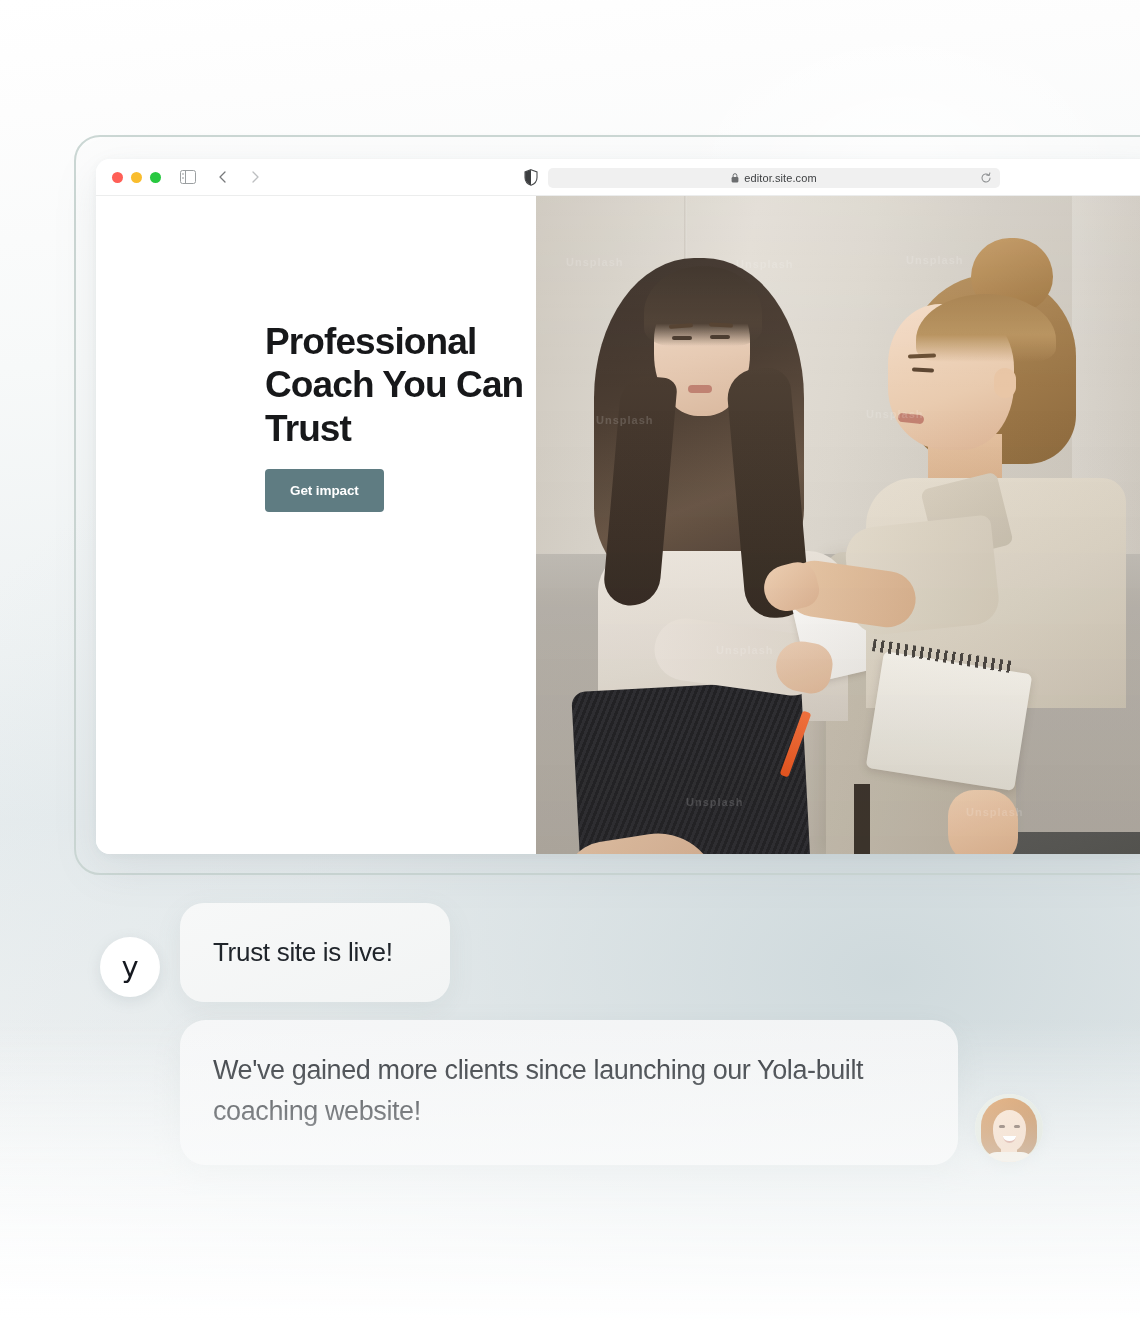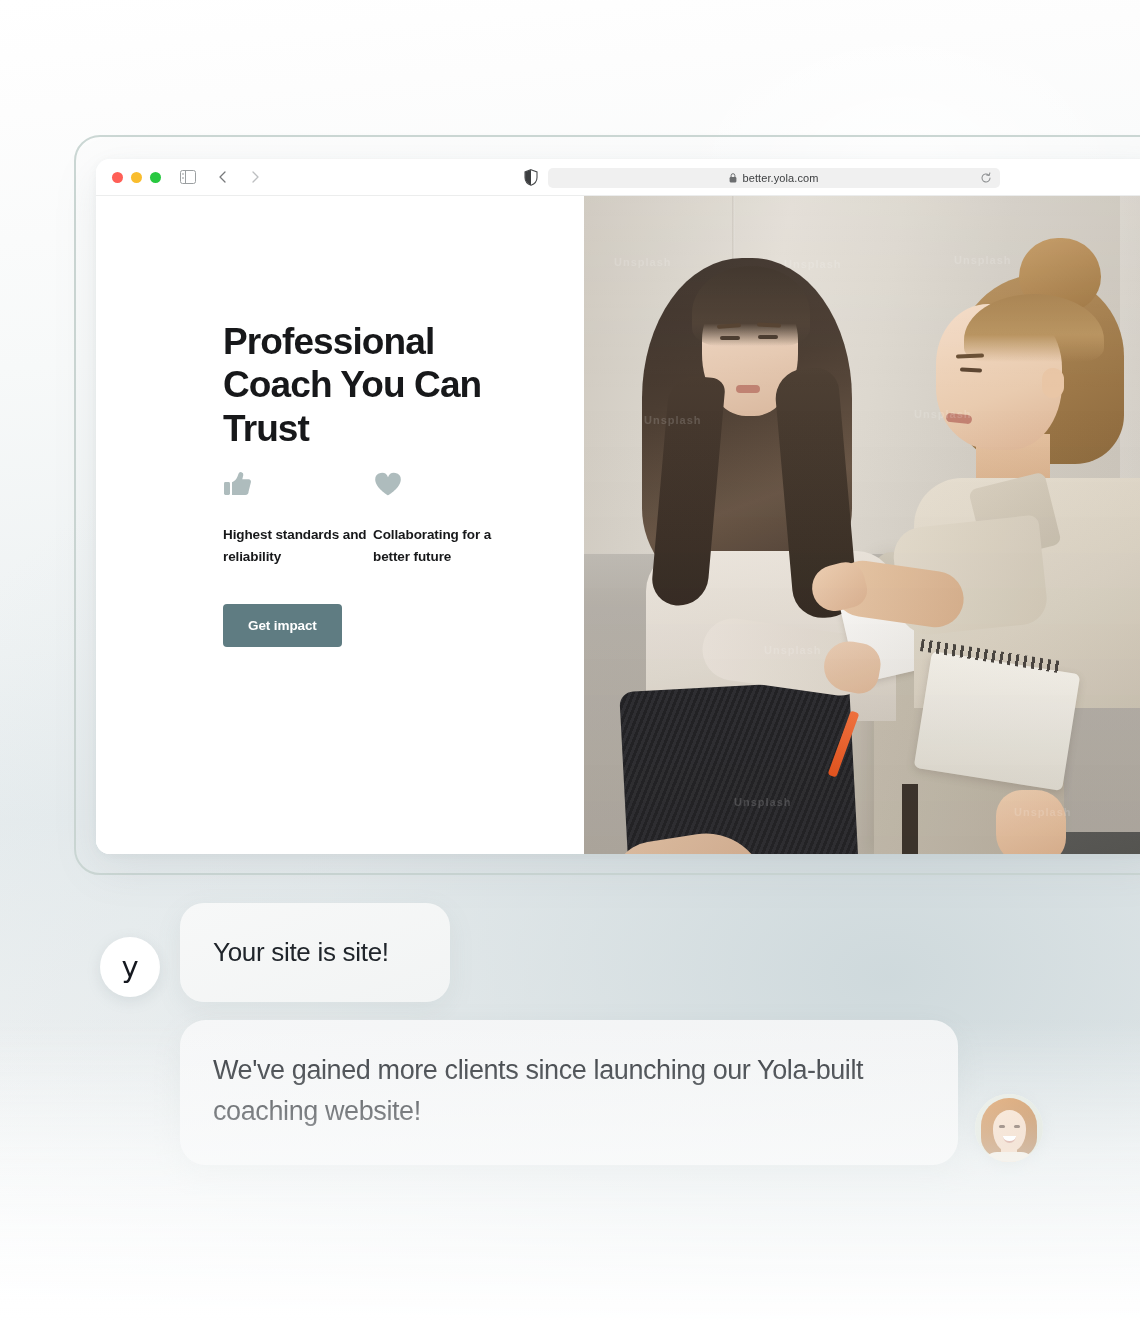--- a/index.html
+++ b/index.html
@@ -156,24 +156,25 @@
 
   
   .site {
     position: relative;
     height: 658px;
     display: flex;
     background: #fff;
   }
 
   .hero-left {
-    width: 488px;
+    width: 398px;
     flex: none;
     position: relative;
     background: #ffffff;
+    margin-left: 42px;
   }
 
   .hero-copy {
     position: absolute;
     left: 127px;
     top: 124px;
     width: 300px;
   }
 
   .hero-title {
@@ -575,55 +576,37 @@
         <path d="M7 0.7 L13 3 v5.5 c0 4.2 -3.4 6.8 -6 7.8 -2.6 -1 -6 -3.6 -6 -7.8 V3 Z" fill="none" stroke="#4a4c4e" stroke-width="1.1"></path>
         <path d="M7 0.9 L7 16.1 c-2.5 -1 -5.8 -3.5 -5.8 -7.6 V3.1 Z" fill="#3c3e40"></path>
       </svg>
 
       <div class="urlbar">
         <div class="url-center">
           <svg class="lock-icon" viewBox="0 0 8 10">
             <rect x="0.6" y="4.1" width="6.8" height="5.3" rx="1.1" fill="#6b6d6f"></rect>
             <path d="M2.1 4.1 V2.6 a1.9 1.9 0 0 1 3.8 0 V4.1" fill="none" stroke="#6b6d6f" stroke-width="1"></path>
           </svg>
-          <span class="url-text">better.yola.com</span>
+          <span class="url-text">editor.site.com</span>
         </div>
         <svg class="reload-icon" viewBox="0 0 12 12">
           <path d="M10 6 a4 4 0 1 1 -1.3 -2.95" fill="none" stroke="#8e9092" stroke-width="1.05" stroke-linecap="round"></path>
           <path d="M9.9 0.9 L9.1 3.5 L6.6 2.9" fill="none" stroke="#8e9092" stroke-width="1.05" stroke-linecap="round" stroke-linejoin="round"></path>
         </svg>
       </div>
     </div>
 
     <div class="site">
 
       <div class="hero-left">
         <div class="hero-copy">
 
           <h1 class="hero-title">Professional Coach You Can Trust</h1>
 
 
-          <div class="features">
-
-            <div class="feature">
-              <svg class="feature-icon" viewBox="0 0 30 30">
-                <rect x="1" y="13" width="6" height="13" rx="1.4" fill="#aebcbd"></rect>
-                <path d="M9 26 V13.2 c2.6 -1 4.6 -3.1 5.6 -5.9 l0.9 -2.6 a2.5 2.5 0 0 1 4.8 1.3 l-1 4.3 h6.4 a2.3 2.3 0 0 1 2.2 2.9 l-2.3 9.4 A3.4 3.4 0 0 1 22.3 26 Z" fill="#aebcbd"></path>
-              </svg>
-              <div class="feature-label">Highest standards and reliability</div>
-            </div>
-
-            <div class="feature">
-              <svg class="feature-icon" viewBox="0 0 30 30">
-                <path d="M15 26.5 C15 26.5 2.2 19 2.2 10.6 A6.6 6.6 0 0 1 15 8.2 A6.6 6.6 0 0 1 27.8 10.6 C27.8 19 15 26.5 15 26.5 Z" fill="#aebcbd"></path>
-              </svg>
-              <div class="feature-label">Collaborating for a better future</div>
-            </div>
-
-          </div>
 
           <button class="cta-button">Get impact</button>
 
         </div>
       </div>
 
       <div class="hero-photo">
         <div class="ph wall"></div>
         <div class="ph wall-edge"></div>
         <div class="ph wall-edge2"></div>
@@ -689,21 +672,21 @@
     </div>
   </div>
 
   <div class="chat">
 
     <div class="yola-avatar">
       <span class="yola-mark">y</span>
     </div>
 
     <div class="bubble-1">
-      <span class="bubble-1-text">Your site is site!</span>
+      <span class="bubble-1-text">Trust site is live!</span>
     </div>
 
     <div class="bubble-2">
       <span class="bubble-2-text">We've gained more clients since launching our Yola-built coaching website!</span>
     </div>
 
     <div class="client-avatar">
       <div class="ca ca-bg"></div>
       <div class="ca ca-hair"></div>
       <div class="ca ca-face"></div>

